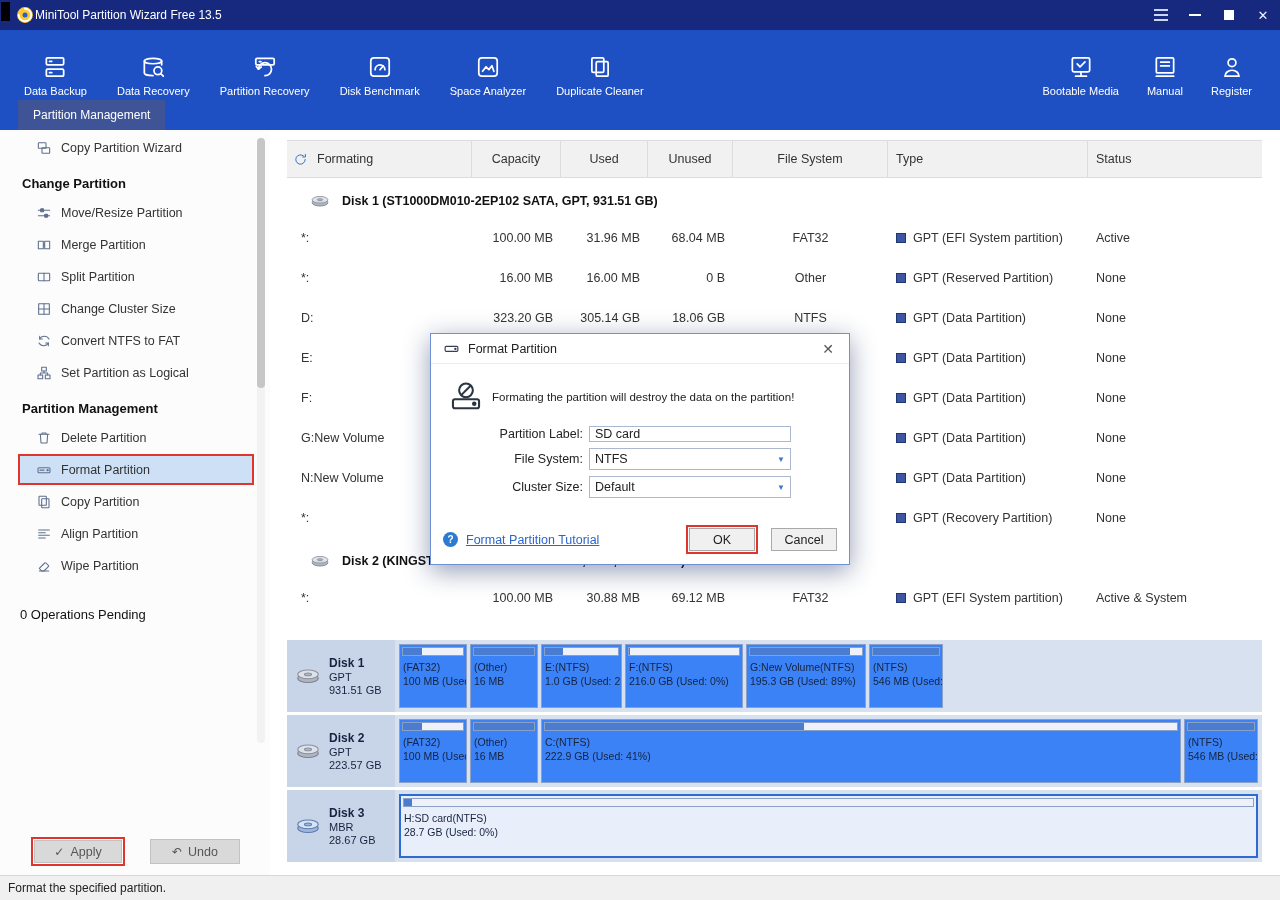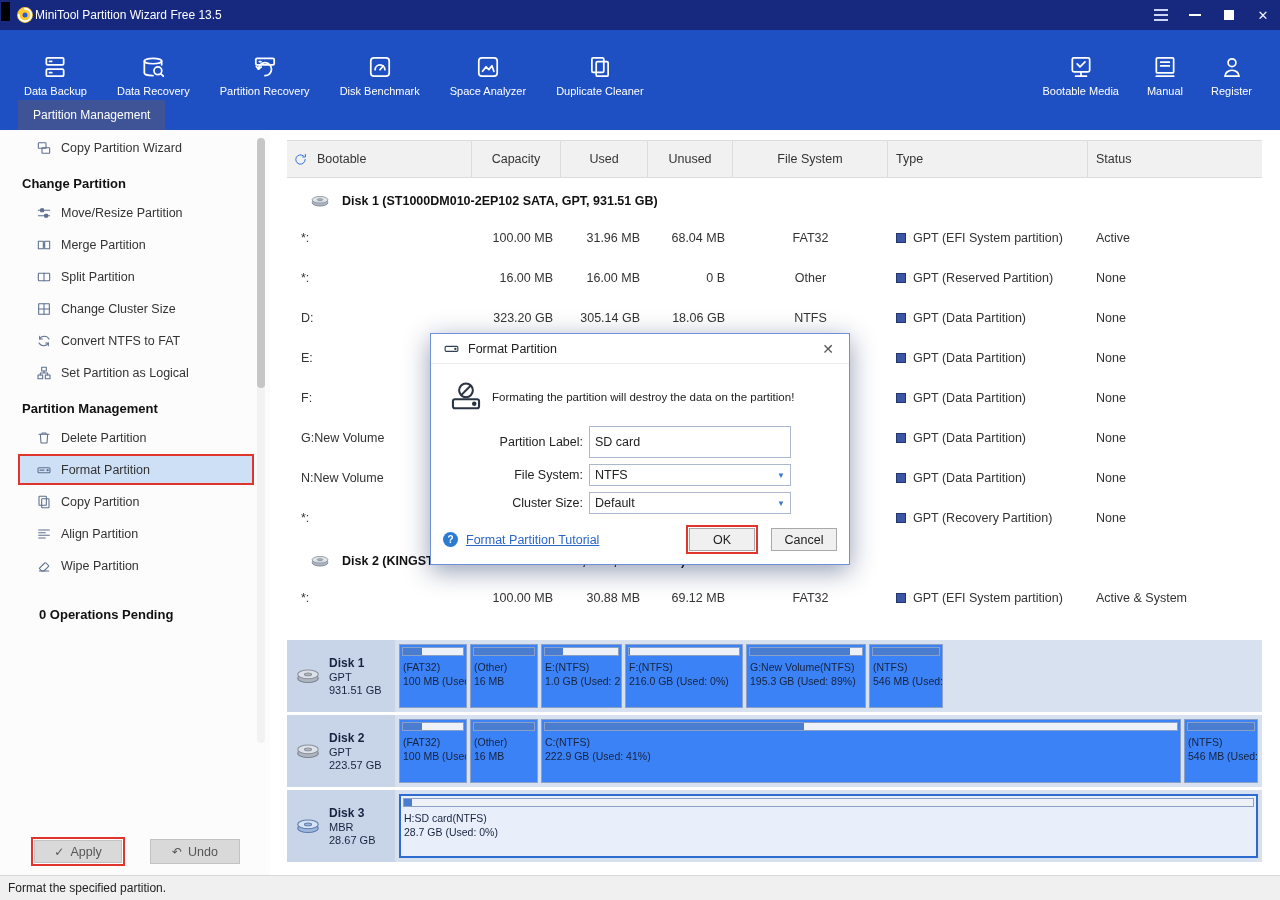--- a/index.html
+++ b/index.html
@@ -31,21 +31,21 @@
 .tab{position:absolute;left:18px;top:0;height:30px;padding:0 15px;background:#3e5496;color:#fff;font-size:12px;display:flex;align-items:center;cursor:pointer}
 
 
 .sidebar{position:absolute;left:0;top:130px;width:270px;bottom:25px;background:#fcfcfd;overflow:hidden;z-index:2}
 .sb-list{padding-top:2px}
 .sb-item{height:31px;margin:0 16px 1px 18px;display:flex;align-items:center;padding-left:16px;gap:9px;font-size:12.5px;color:#333;cursor:pointer;border:2px solid transparent}
 .sb-item .icn{width:16px;height:16px;color:#5e6f8d;flex:0 0 16px}
 .sb-item.selected{background:#cde0f6}
 .sb-item.annotated{border-color:#e0352d}
 .sb-header{font-size:13px;font-weight:bold;color:#111;padding-left:22px;margin:13px 0 6px}
-.sb-pending{font-size:13px;font-weight:bold;color:#111;padding-left:39px;margin-top:26px}
+.sb-pending{font-size:13px;font-weight:normal;color:#111;padding-left:20px;margin-top:26px}
 .sb-bottom{position:absolute;left:0;bottom:9px;width:100%;display:flex;align-items:center;padding-left:31px}
 .sb-btn{display:flex;align-items:center;justify-content:center;gap:6px;width:90px;height:25px;background:#d9d9d9;border:1px solid #c2c2c2;color:#555;font-size:12.5px;font-family:inherit;cursor:pointer}
 .red-box{border:2px solid #e0352d;padding:1px;display:inline-block;background:transparent}
 .apply-wrap .sb-btn{width:88px;height:23px}
 .undo-btn{margin-left:25px}
 .btn-glyph{font-size:12px}
 .sb-scroll{position:absolute;right:5px;top:8px;width:8px;bottom:132px;background:#f2f2f2;border-radius:4px}
 .sb-thumb{position:absolute;top:0;left:0;width:8px;height:250px;background:#c6c6c6;border-radius:4px;cursor:pointer}
 
 
@@ -81,21 +81,21 @@
 
 .dialog{position:absolute;left:430px;top:333px;width:420px;height:232px;background:#fff;border:1px solid #6e90d8;box-shadow:0 6px 24px rgba(20,40,90,.45);z-index:40}
 .dlg-title{height:30px;display:flex;align-items:center;padding:0 10px 0 12px;border-bottom:1px solid #ececec;font-size:12.5px;color:#222}
 .dlg-title .icn{width:17px;height:17px;margin-right:8px}
 .dlg-close{margin-left:auto;font-size:14px;color:#555;cursor:pointer;padding:2px 5px}
 .dlg-warning{display:flex;align-items:center;gap:9px;margin:16px 6px 13px 18px;color:#222}
 .dlg-warning .icn{width:34px;height:33px;flex:0 0 34px}
 .dlg-warning span{font-size:11.5px;white-space:nowrap}
 .dlg-field{display:flex;align-items:center;margin:6px 0}
 .dlg-field label{width:152px;text-align:right;font-size:12.5px;color:#222;margin-right:6px;white-space:nowrap}
-.dlg-input{width:202px;height:32px;border:1px solid #abb8cf;font-size:12.5px;padding:0 5px;font-family:inherit;color:#222;outline:none}
+.dlg-input{width:202px;height:16px;border:1px solid #abb8cf;font-size:12.5px;padding:0 5px;font-family:inherit;color:#222;outline:none}
 .dlg-select{width:202px;height:22px;border:1px solid #abb8cf;display:flex;align-items:center;font-size:12.5px;color:#222;cursor:pointer;background:#fff}
 .dlg-select .val{padding-left:5px;flex:1}
 .dlg-select .caret{color:#3a76d2;font-size:8px;padding-right:5px}
 .dlg-bottom{position:absolute;left:12px;right:12px;bottom:10px;display:flex;align-items:center}
 .help-circle{width:15px;height:15px;border-radius:50%;background:#2c7bd3;color:#fff;font-size:10px;font-weight:bold;display:flex;align-items:center;justify-content:center;flex:0 0 15px}
 .dlg-link{color:#2a66cc;text-decoration:underline;font-size:12.5px;margin-left:8px;cursor:pointer;white-space:nowrap}
 .dlg-btn{width:66px;height:23px;background:#f0f0f0;border:1px solid #a9a9a9;font-size:12.5px;font-family:inherit;color:#222;cursor:pointer}
 .ok-wrap{margin-left:auto;margin-right:13px}
 
 
@@ -369,21 +369,21 @@
 
 <main class="main">
   <div class="thead">
       <div class="th" style="width: 185px; justify-content: flex-start; padding-left: 6px;">
         <span class="icn">
           <svg viewBox="0 0 24 24" fill="none" stroke="currentColor" stroke-width="1.6" stroke-linecap="round" stroke-linejoin="round">
             <path d="M19.5 12a7.5 7.5 0 1 1-2.6-5.7"></path>
             <path d="M19.8 3.8v4.2h-4.2"></path>
           </svg>
         </span>
-        <span>Bootable</span>
+        <span>Formating</span>
       </div>
       <div class="th" style="width: 89px; justify-content: center;">
         <span>Capacity</span>
       </div>
       <div class="th" style="width: 87px; justify-content: center;">
         <span>Used</span>
       </div>
       <div class="th" style="width: 85px; justify-content: center;">
         <span>Unused</span>
       </div>

